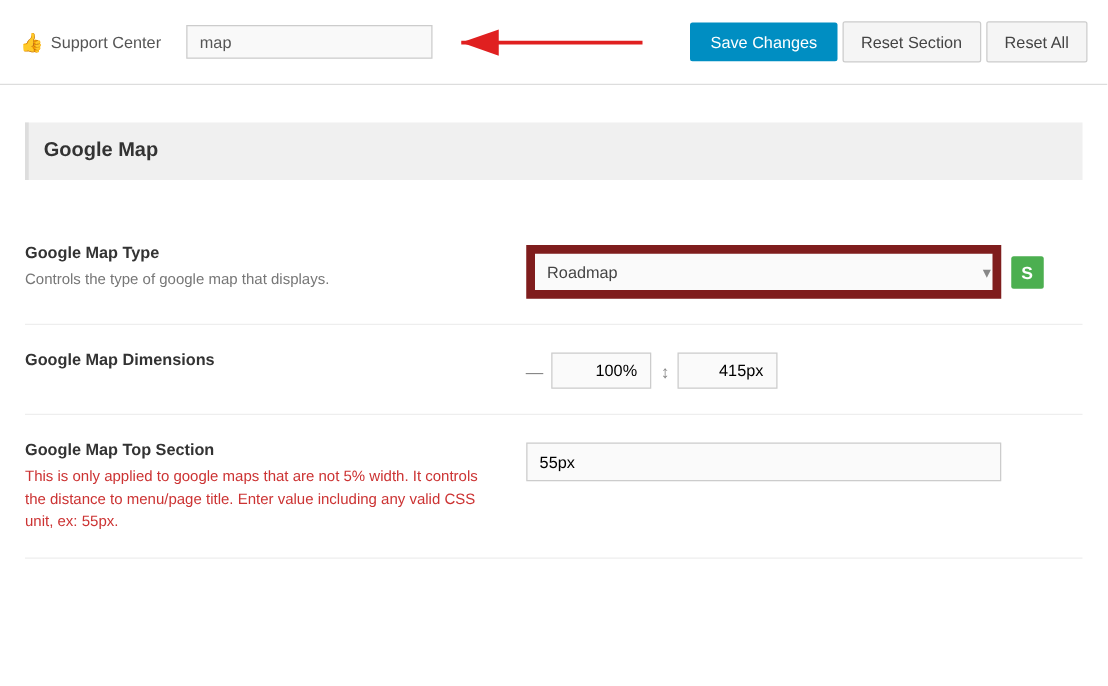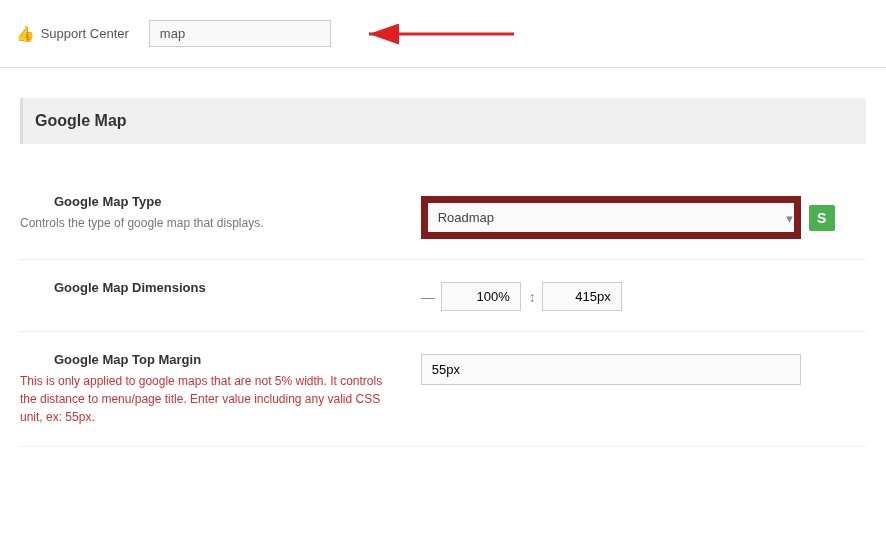--- a/index.html
+++ b/index.html
@@ -35,21 +35,21 @@
     }
     .search-wrapper {
       position: relative;
       display: flex;
       align-items: center;
     }
     .search-input {
       border: 1px solid #ccc;
       padding: 5px 10px;
       font-size: 13px;
-      width: 182px;
+      width: 197px;
       outline: none;
       background: #f9f9f9;
       color: #555;
     }
     .toolbar-right {
       margin-left: auto;
       display: flex;
       align-items: center;
       gap: 4px;
     }
@@ -101,21 +101,20 @@
     }
     .setting-label-col {
       flex: 0 0 45%;
       max-width: 45%;
     }
     .setting-label {
       font-size: 13px;
       font-weight: bold;
       color: #333;
       margin-bottom: 5px;
-      margin-left: 34px;
     }
     .setting-desc {
       font-size: 12px;
       color: #777;
       line-height: 1.5;
     }
     .setting-desc.red-text {
       color: #cc3333;
     }
     .setting-control-col {
@@ -220,20 +219,25 @@
     <svg class="arrow-svg" style="position:absolute; left: 210px; top: 50%; transform: translateY(-50%);" width="160" height="30" viewBox="0 0 160 30">
       <defs>
         <marker id="arrowhead" markerWidth="10" markerHeight="7" refX="10" refY="3.5" orient="auto">
           <polygon points="0 0, 10 3.5, 0 7" fill="#e02020"></polygon>
         </marker>
       </defs>
       <line x1="155" y1="15" x2="10" y2="15" stroke="#e02020" stroke-width="3" marker-end="url(#arrowhead)"></line>
     </svg>
   </div>
 
+  <div class="toolbar-right">
+    <button class="btn-save">Save Changes</button>
+    <button class="btn-reset-section">Reset Section</button>
+    <button class="btn-reset-all">Reset All</button>
+  </div>
 </div>
 
 <div class="content">
 
   <div class="section-header">
     <h2>Google Map</h2>
   </div>
 
   <div class="setting-row">
     <div class="setting-label-col">
@@ -264,21 +268,21 @@
       </div>
       <div class="dim-input-group">
         <span class="dim-icon">↕</span>
         <input type="text" class="dim-input" value="415px" style="">
       </div>
     </div>
   </div>
 
   <div class="setting-row">
     <div class="setting-label-col">
-      <div class="setting-label">Google Map Top Margin</div>
+      <div class="setting-label">Google Map Top Section</div>
       <div class="setting-desc red-text">This is only applied to google maps that are not 5% width. It controls the distance to menu/page title. Enter value including any valid CSS unit, ex: 55px.</div>
     </div>
     <div class="setting-control-col">
       <input type="text" class="margin-input" value="55px" style="">
     </div>
   </div>
 
 </div>
 
 </body></html>

